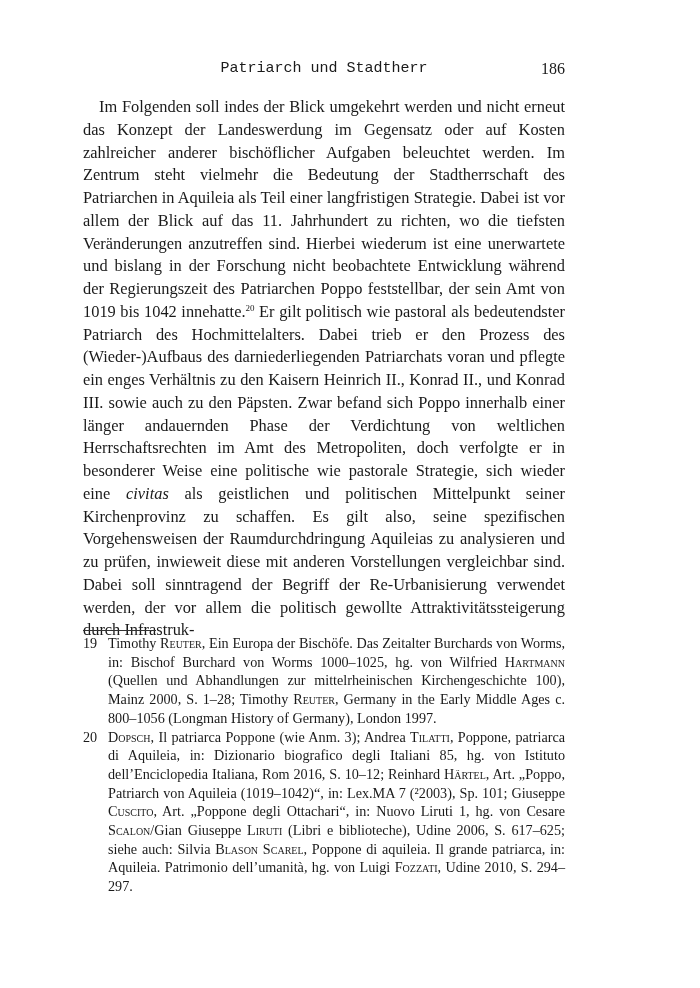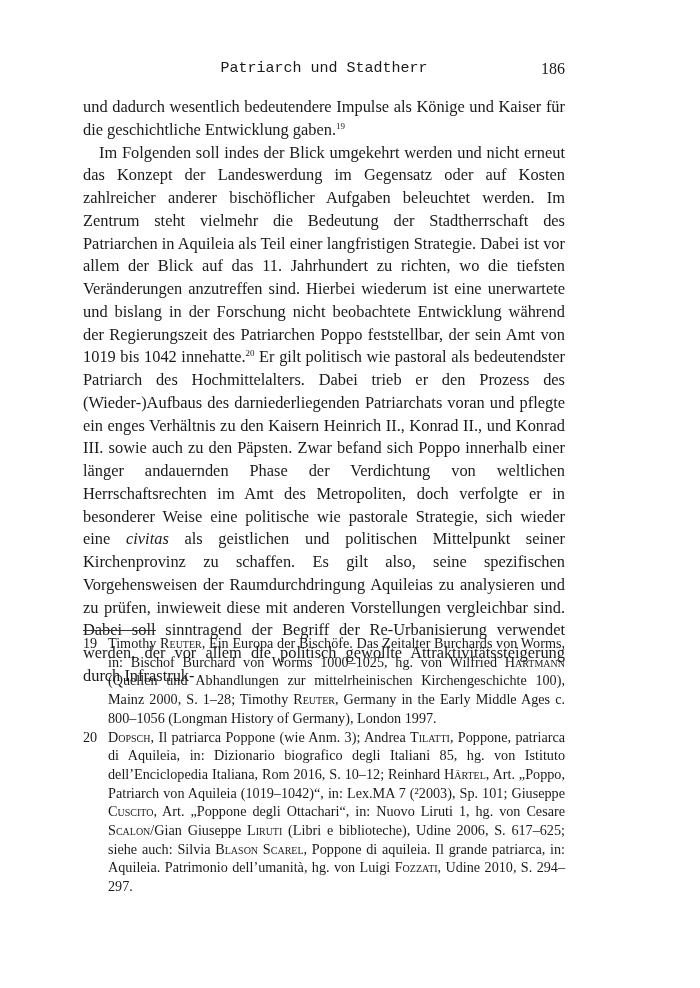--- a/index.html
+++ b/index.html
@@ -23,21 +23,20 @@
 </style>
 </head>
 <body>
 
 <div class="running-head">
   <span class="running-title">Patriarch und Stadtherr</span>
   <span class="page-number">186</span>
 </div>
 
 <div class="body-text">
-  <p class="first"><span>und dadurch wesentlich bedeutendere Impulse als Könige und Kaiser für die geschichtliche Entwicklung gaben.</span><sup class="fnref">19</sup></p>
   <p class="indent"><span>Im Folgenden soll indes der Blick umgekehrt werden und nicht erneut das Konzept der Landeswerdung im Gegensatz oder auf Kosten zahlreicher anderer bischöflicher Aufgaben beleuchtet werden. Im Zentrum steht vielmehr die Bedeutung der Stadtherrschaft des Patriarchen in Aquileia als Teil einer langfristigen Strategie. Dabei ist vor allem der Blick auf das 11. Jahrhundert zu richten, wo die tiefsten Veränderungen anzutreffen sind. Hierbei wiede­rum ist eine unerwartete und bislang in der Forschung nicht beobachtete Entwicklung während der Regierungszeit des Patriarchen Poppo feststellbar, der sein Amt von 1019 bis 1042 innehatte.</span><sup class="fnref">20</sup><span> Er gilt politisch wie pastoral als bedeutendster Patriarch des Hochmittelalters. Dabei trieb er den Prozess des (Wieder-)Aufbaus des darniederliegenden Patriarchats voran und pflegte ein enges Verhältnis zu den Kaisern Heinrich II., Konrad II., und Konrad III. sowie auch zu den Päpsten. Zwar befand sich Poppo innerhalb einer länger andauernden Phase der Verdichtung von weltlichen Herrschaftsrechten im Amt des Metropoliten, doch verfolgte er in besonderer Weise eine politische wie pastorale Strategie, sich wieder eine </span><em>civitas</em><span> als geistlichen und politischen Mittelpunkt seiner Kirchenprovinz zu schaffen. Es gilt also, seine spezifischen Vorgehensweisen der Raumdurchdringung Aquileias zu analysieren und zu prüfen, inwieweit diese mit anderen Vorstellungen vergleichbar sind. Dabei soll sinntragend der Begriff der Re-Urbanisierung verwendet werden, der vor allem die politisch gewollte Attraktivitätssteigerung durch Infrastruk-</span></p>
 </div>
 
 <div class="footnote-rule"></div>
 
 <div class="footnotes">
   <p class="footnote">
     <span class="fn-num">19</span>
     <span class="fn-body"><span>Timothy </span><span class="sc">Reuter</span><span>, Ein Europa der Bischöfe. Das Zeitalter Burchards von Worms, in: Bischof Burchard von Worms 1000–1025, hg. von Wilfried </span><span class="sc">Hartmann</span><span> (Quel­len und Abhandlungen zur mittelrheinischen Kirchengeschichte 100), Mainz 2000, S. 1–28; Timothy </span><span class="sc">Reuter</span><span>, Germany in the Early Middle Ages c. 800–1056 (Long­man History of Germany), London 1997.</span></span>
   </p>

